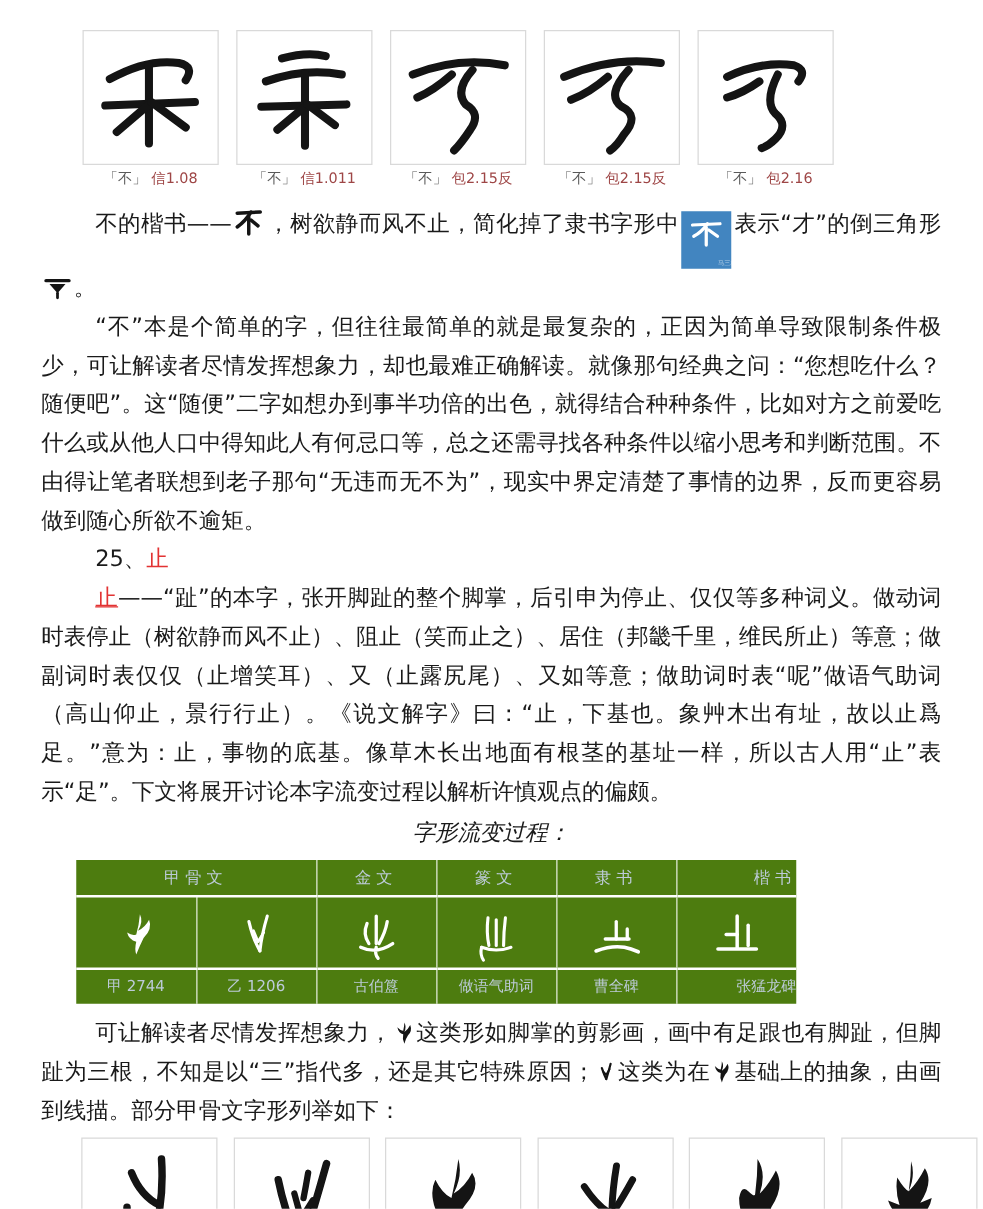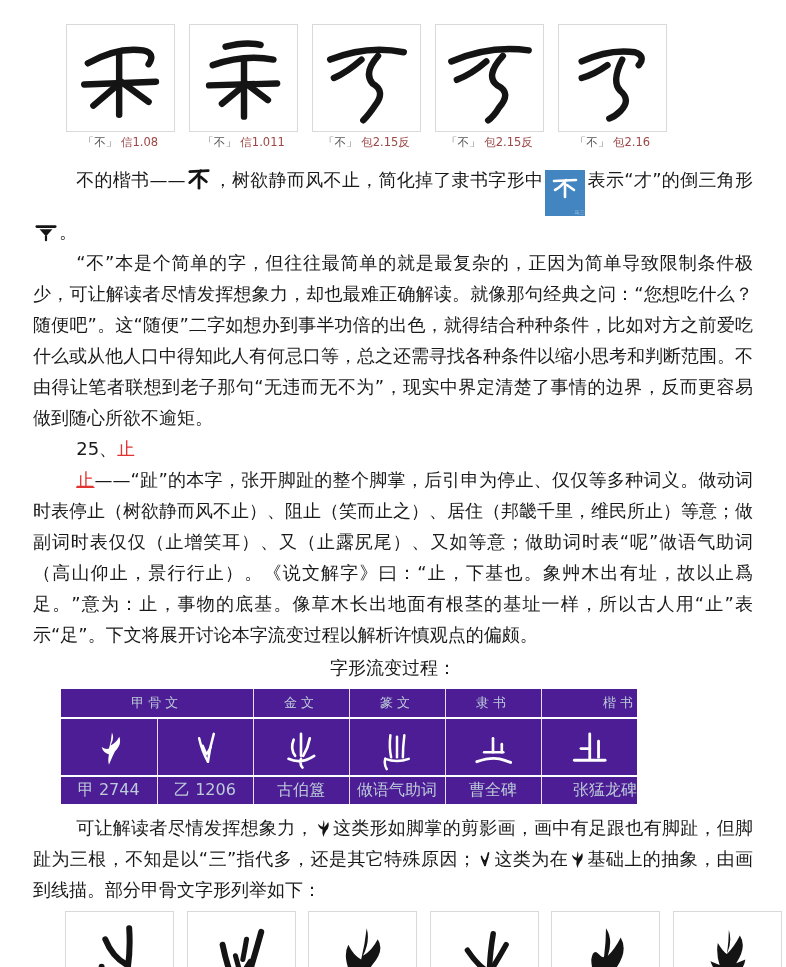--- a/index.html
+++ b/index.html
@@ -35,35 +35,35 @@
     display:inline-flex; flex-direction:column; align-items:center; justify-content:flex-start;
     width:40px; height:46px; background:#4285c0; vertical-align:-14px; margin:0 2px;
     position:relative;
   }
   .inline-blue-card svg { width:26px; height:26px; margin-top:4px; }
   .inline-blue-card .wm {
     position:absolute; bottom:1px; font-size:5px; line-height:6px;
     color:rgba(255,255,255,0.55); white-space:nowrap;
   }
   .section-heading { text-indent:2.4em; }
-  .center-title { text-align:center; text-indent:0 !important; margin-top:2px; }
+  .center-title { text-align:center; text-indent:0 !important; margin-top:2px;font-style:italic; }
   
   .evo-table {
     margin:6px 0 0 61px; width:576px; border-collapse:collapse;
-    background:#4c1d95; table-layout:fixed;
+    background:#4d7c0f; table-layout:fixed;
   }
   .evo-table td {
     text-align:center; vertical-align:middle;
     border-right:1px solid rgba(255,255,255,0.85);
     color:#bccbd8; font-size:13px;
   }
   .evo-table td:last-child { border-right:none;text-align:right; }
   .evo-table tr.hdr td { height:29px; border-bottom:2px solid #ffffff; letter-spacing:4px; }
   .evo-table tr.glyphs td { height:58px; border-bottom:2px solid #ffffff; }
-  .evo-table tr.caps td { height:28px; font-size:16px;margin-left:19px; }
+  .evo-table tr.caps td { height:28px; font-size:12px;margin-left:19px; }
   .evo-table tr.glyphs svg { width:44px; height:44px; display:block; margin:6px auto 0 auto; }
   
   svg .ink  { stroke:#141414; fill:none; stroke-linecap:round; stroke-linejoin:round; }
   svg .inkf { fill:#141414; stroke:none; }
   svg .wht  { stroke:#ffffff; fill:none; stroke-linecap:round; stroke-linejoin:round; }
   svg .whtf { fill:#ffffff; stroke:none; }
 </style>
 </head>
 <body>
 

